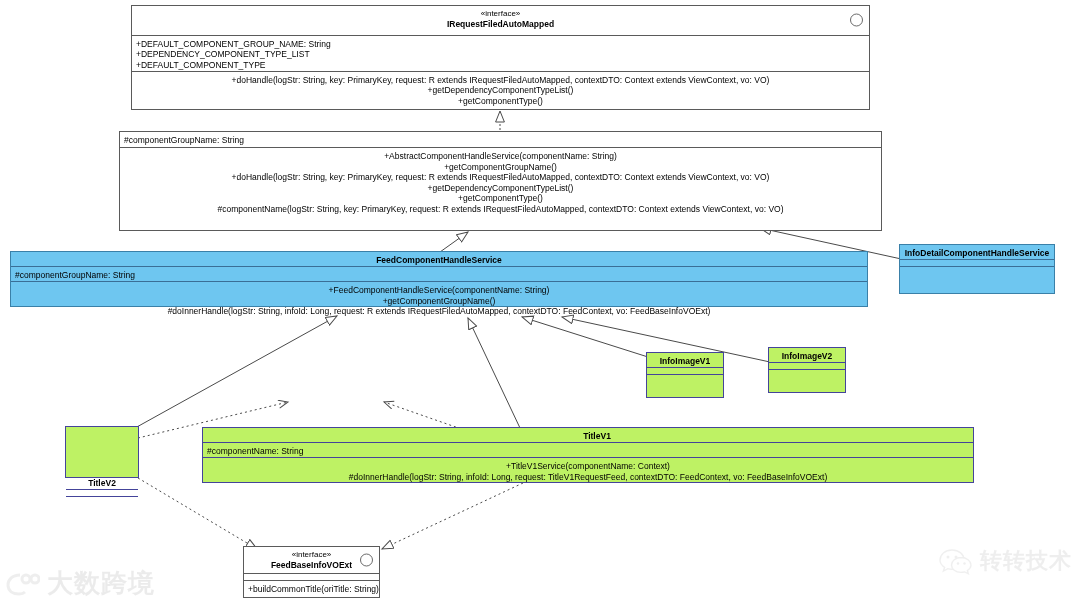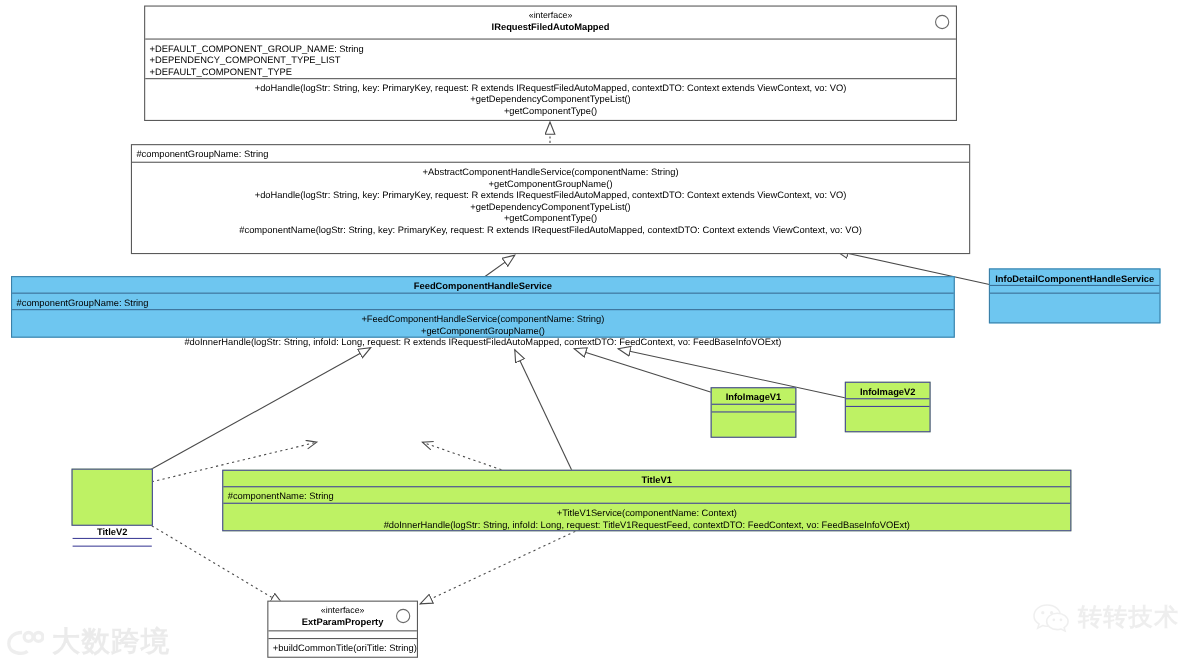--- a/index.html
+++ b/index.html
@@ -201,21 +201,21 @@
     </div>
     <div class="ops">
       <span class="row">+TitleV1Service(componentName: Context)</span>
       <span class="row">#doInnerHandle(logStr: String, infoId: Long, request: TitleV1RequestFeed, contextDTO: FeedContext, vo: FeedBaseInfoVOExt)</span>
     </div>
   </div>
 
   <div class="uml" style="left:243px;top:546px;width:137px;height:52px;">
     <div class="hdr" style="height:27px;">
       <span class="stereo">«interface»</span>
-      <span class="title">ExtParamProperty</span>
+      <span class="title">FeedBaseInfoVOExt</span>
       <span class="iface-circle"></span>
     </div>
     <div class="attrs" style="height:4px;"></div>
     <div class="ops">
       <span class="row">+buildCommonTitle(oriTitle: String)</span>
     </div>
   </div>
 
   <div class="wm wm-left">
     <svg width="34" height="26" viewBox="0 0 34 26">

